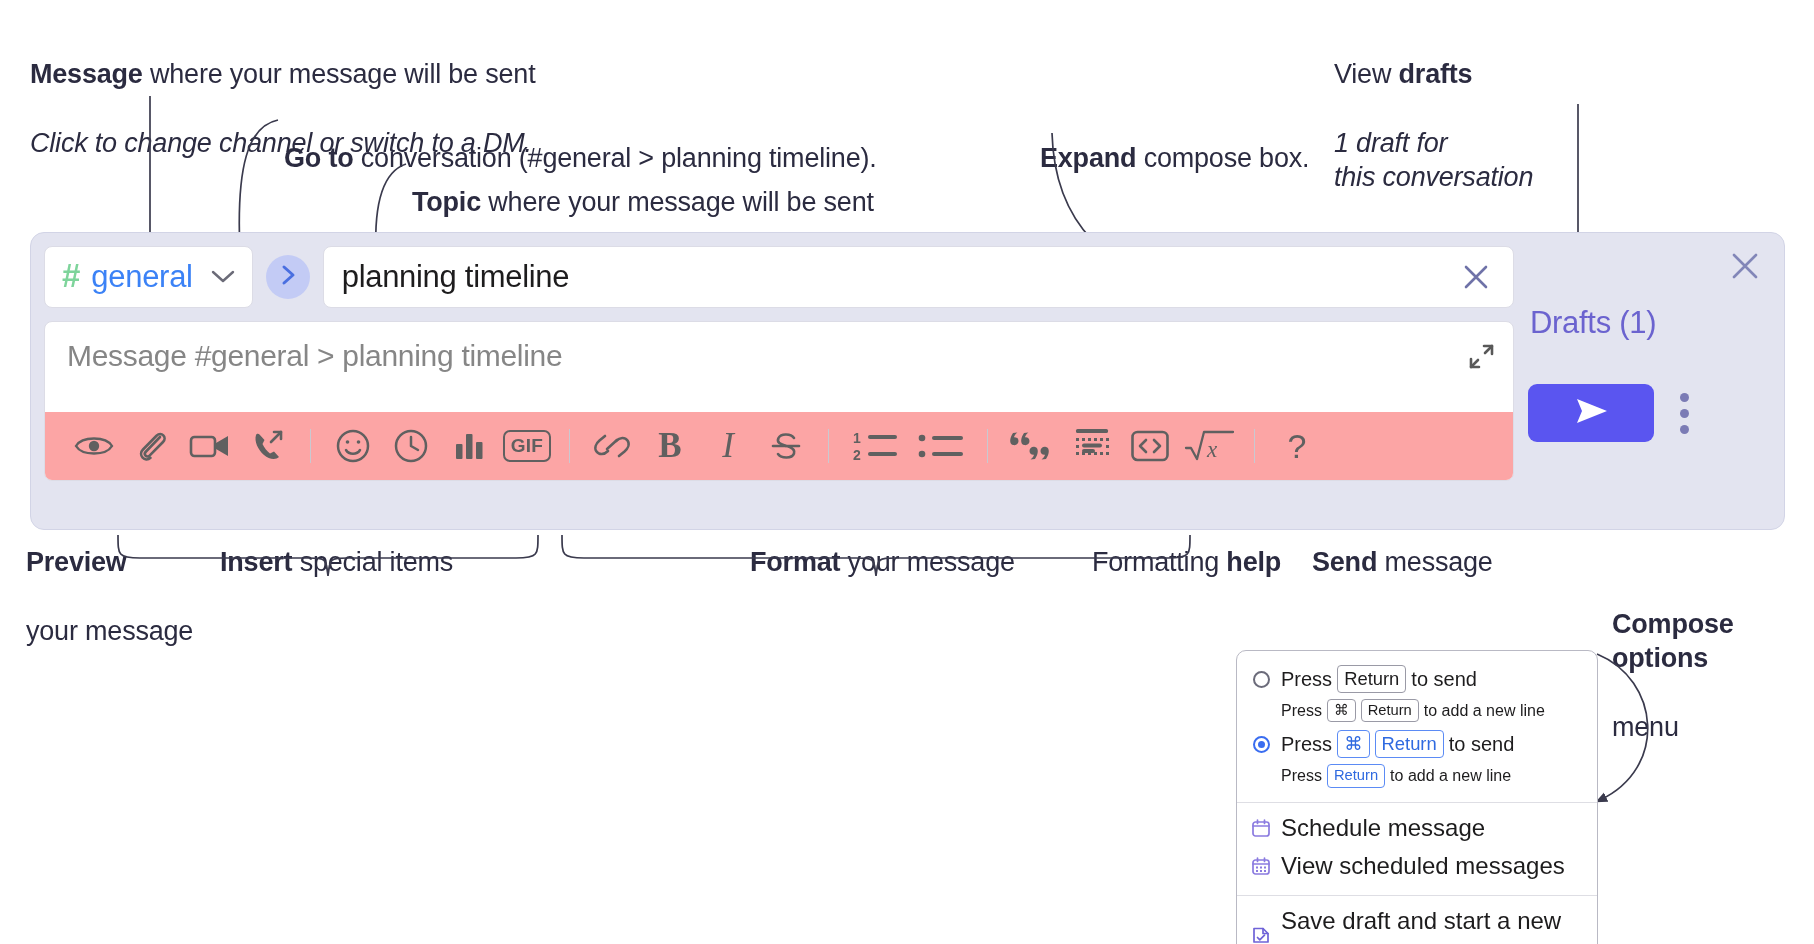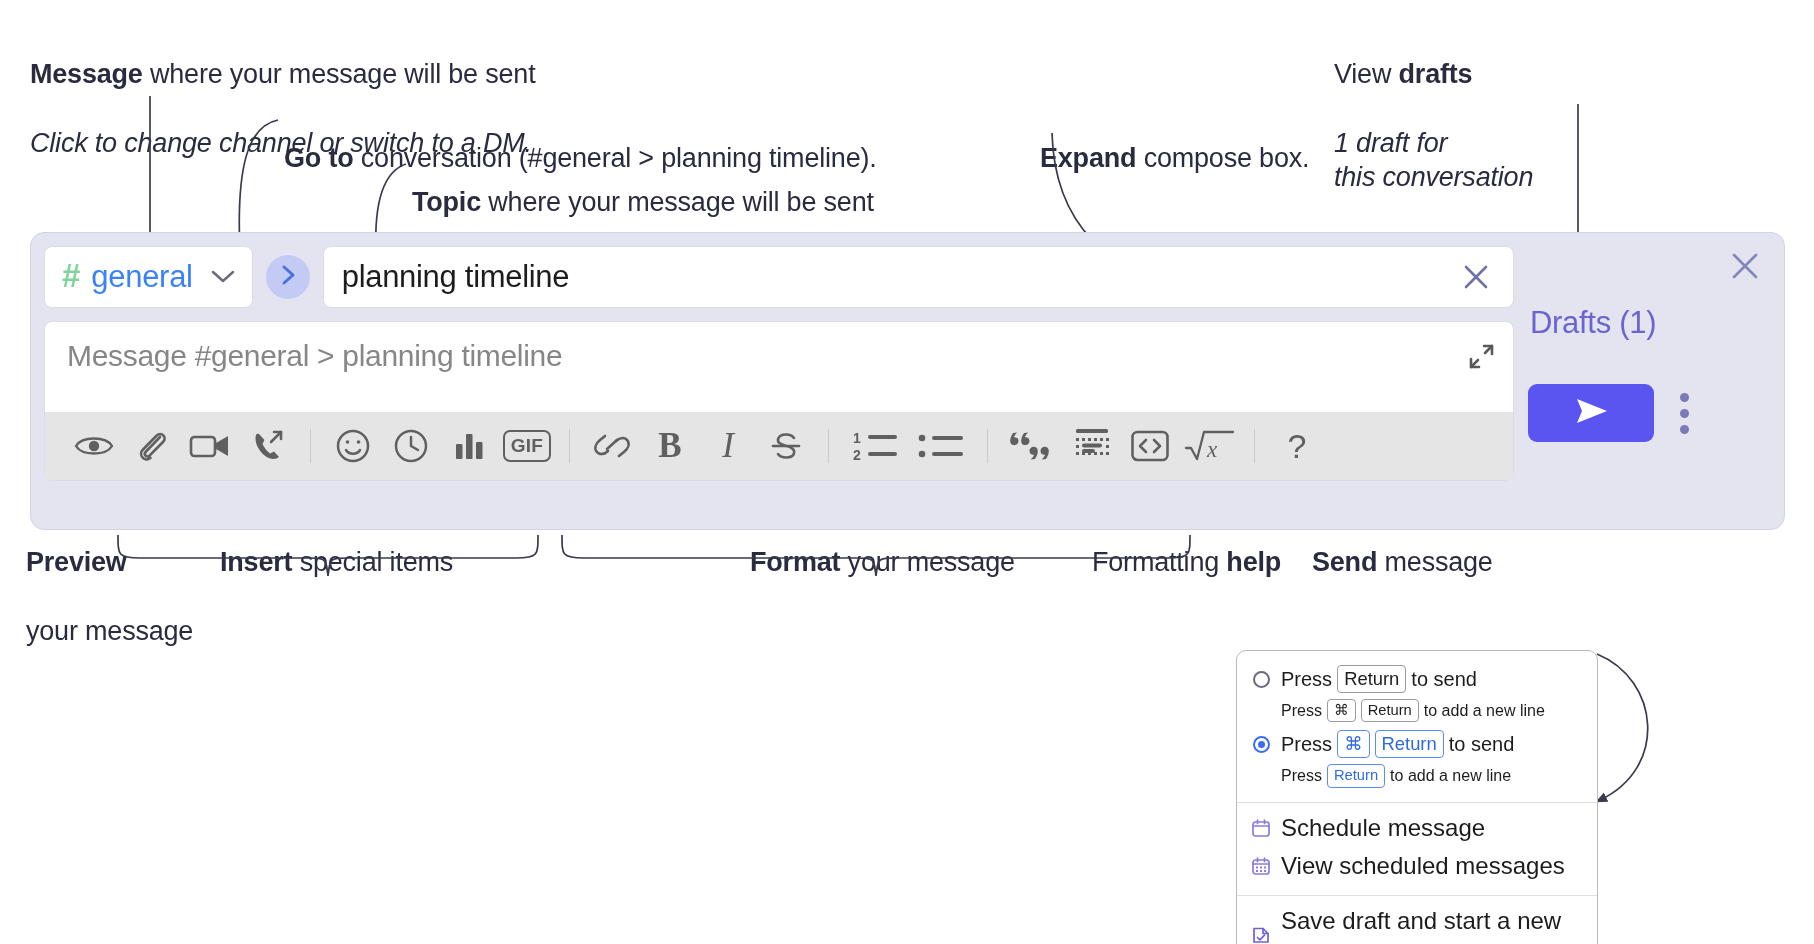--- a/index.html
+++ b/index.html
@@ -136,21 +136,21 @@
     right: 14px; top: 18px;
     display: inline-flex;
   }
 
   
   #toolbar {
     display: flex;
     align-items: center;
     height: 68px;
     padding: 0 14px 0 20px;
-    background: #e5e5e5;
+    background: #fca5a5;
     gap: 0px;
   }
   .tbtn {
     width: 58px; height: 58px;
     display: flex;
     align-items: center;
     justify-content: center;
     color: #606060;
     flex: 0 0 auto;
   }
@@ -341,20 +341,25 @@
   </div>
 
   <div class="anno" style="left:750px; top:510px; width:520px;">
     <b>Format</b><span> your message</span>
   </div>
 
   <div class="anno" style="left:1312px; top:510px; width:330px;">
     <b>Send</b><span> message</span>
   </div>
 
+  <div class="anno" style="left:1612px; top:572px; width:200px;">
+    <div><b>Compose
+options</b></div>
+    <div><span>menu</span></div>
+  </div>
 
   <svg id="lines" viewBox="0 0 1814 944">
     <defs>
       <marker id="ah" markerWidth="8" markerHeight="8" refX="4" refY="4" orient="auto">
         <path d="M0,1 L7,4 L0,7 z" fill="#3a3a4d"></path>
       </marker>
     </defs>
     <g stroke="#3a3a4d" stroke-width="1.7" fill="none">
 
       <path d="M150,96 L150,253" marker-end="url(#ah)"></path>

